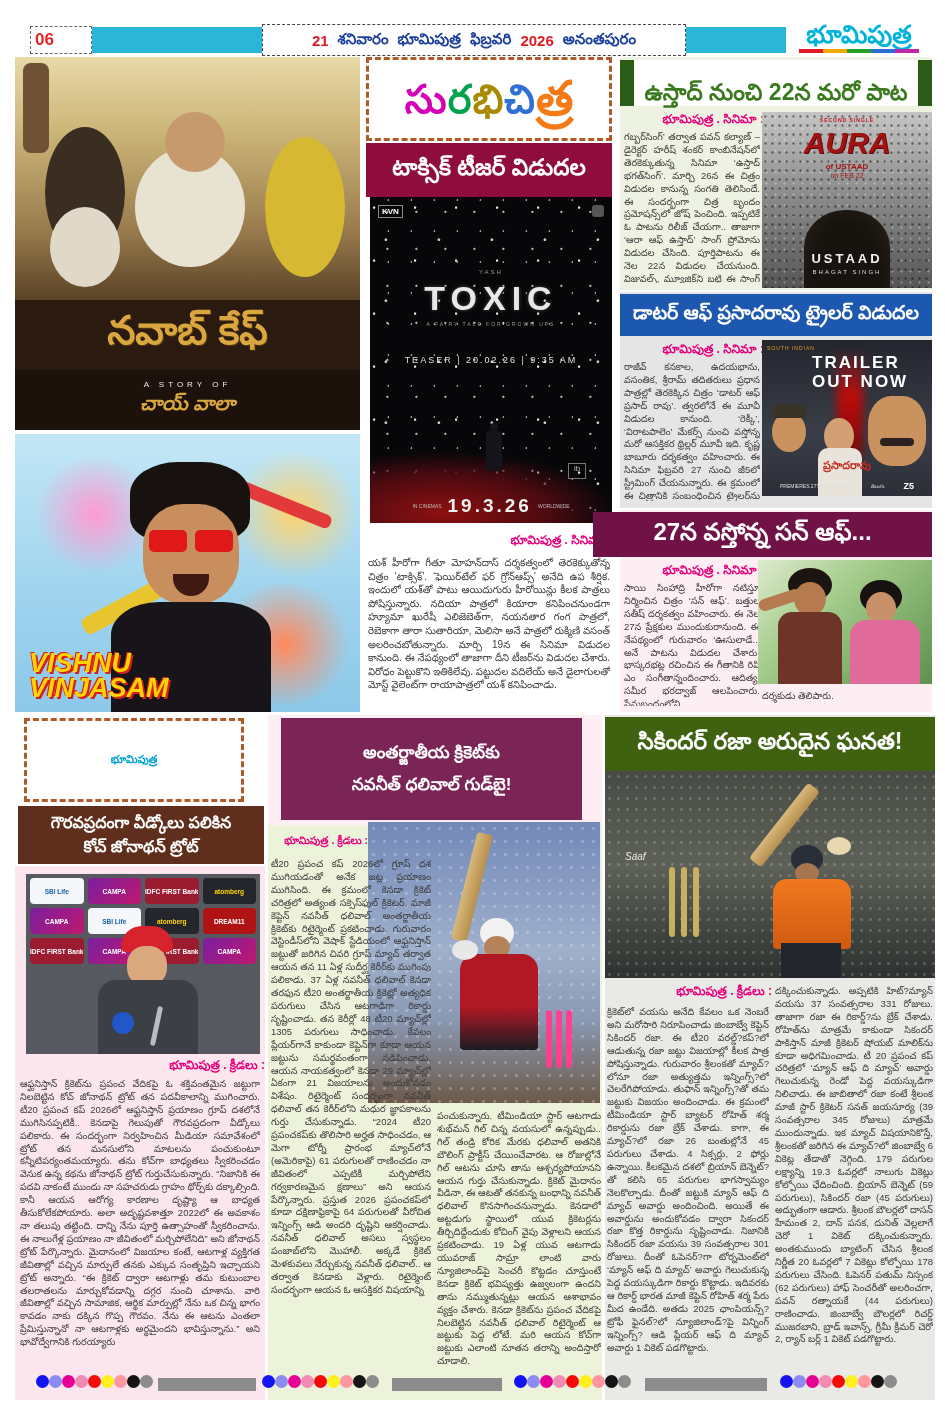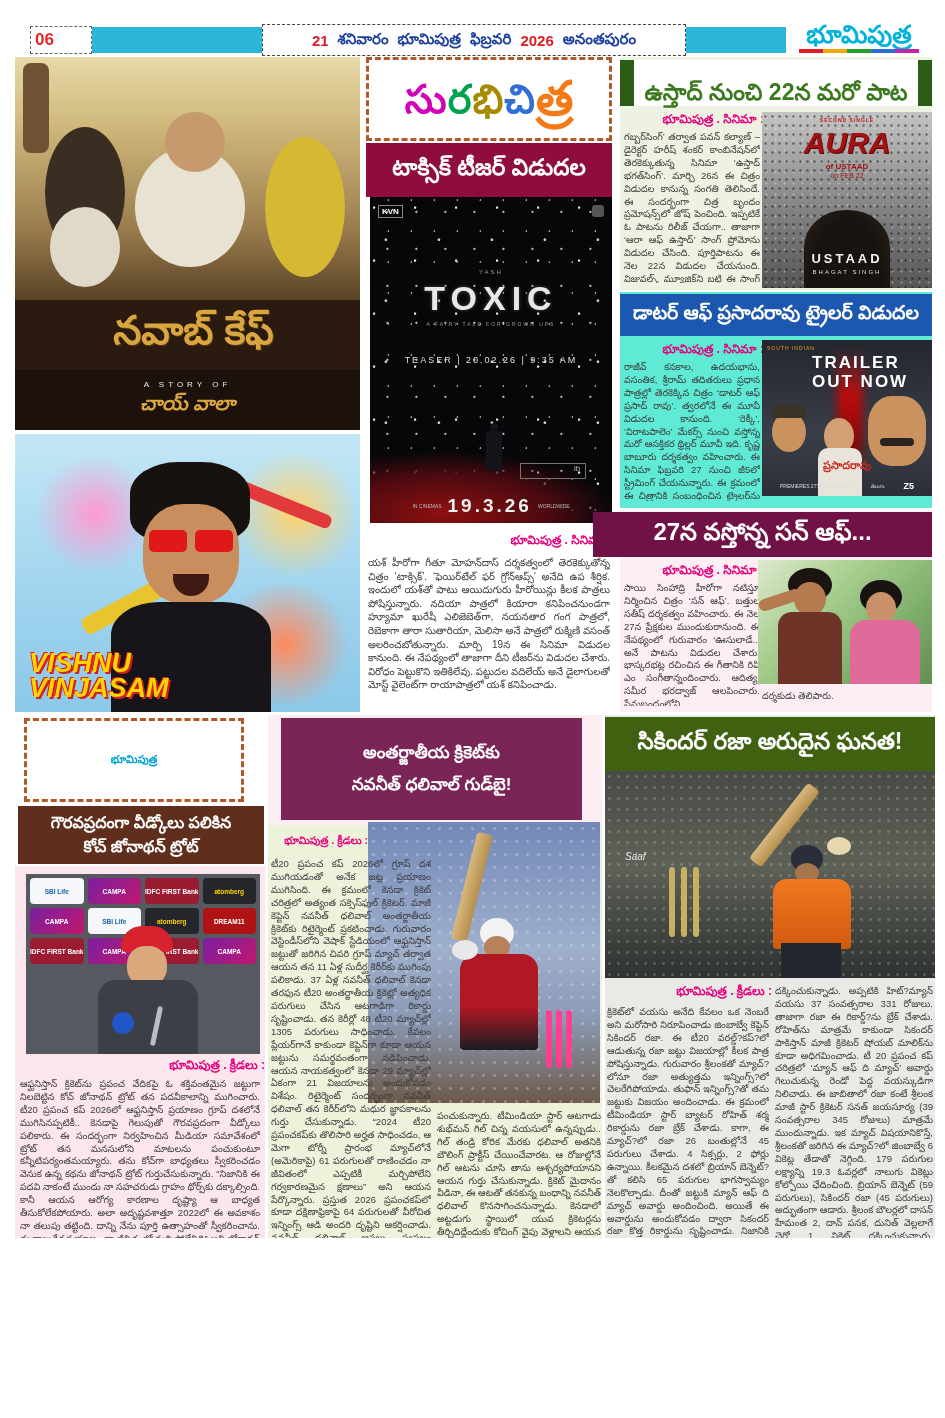--- a/index.html
+++ b/index.html
@@ -1,16 +1,16 @@
 <!DOCTYPE html>
 <html><head>
 <meta charset="utf-8">
 <style>
   html,body{margin:0;padding:0;background:#ffffff;}
-  #page{position:relative;width:945px;height:1238px;background:#ffffff;overflow:hidden;
+  #page{position:relative;width:945px;height:1418px;background:#ffffff;overflow:hidden;
         font-family:"Liberation Sans",sans-serif;}
   .abs{position:absolute;}
   .byline{color:#e6007e;font-weight:bold;font-size:12px;text-align:right;}
   .body-text{font-size:9.5px;line-height:1.36;text-align:justify;color:#3b3b3b;overflow:hidden;}
   .headline{font-weight:bold;color:#fff;display:flex;align-items:center;justify-content:center;text-align:center;}
   
   .cyanbar{background:#2bb5d6;}
   .pagenum{background:#fff;border:1px dashed #666;color:#e8262a;font-weight:bold;font-size:17px;
            display:flex;align-items:center;padding-left:4px;box-sizing:border-box;}
   .datebox{background:#fff;border:1px dashed #444;display:flex;align-items:center;justify-content:center;
@@ -18,21 +18,21 @@
   .datebox .rd{color:#e01b24;} .datebox .bl{color:#1d3f9e;}
   .logo{background:#fff;display:flex;flex-direction:column;align-items:center;justify-content:center;}
   .logo .lg-txt{color:#00b3dc;font-weight:bold;font-size:25px;line-height:1;}
   .logo .lg-strip{width:120px;height:4px;margin-top:2px;
       background:linear-gradient(90deg,#e01b24 0 20%,#f5a800 20% 40%,#28a028 40% 60%,#2b6fd0 60% 80%,#c026a8 80% 100%);}
   
   .poster{overflow:hidden;box-sizing:border-box;}
   
   .nawab-photo{background:linear-gradient(180deg,#e8d9a8 0%,#cdb679 30%,#9b7d4e 70%,#5a4326 100%);}
   .blob{position:absolute;border-radius:50%;}
-  .nawab-title{background:#2a1a10;display:flex;align-items:center;justify-content:center;padding-left:6px;}
+  .nawab-title{background:#2a1a10;display:flex;align-items:center;justify-content:center;}
   .nawab-title span{color:#d9a63f;font-weight:bold;font-size:40px;text-shadow:1px 1px 0 #5c3c10;}
   .nawab-bottom{background:#1c120b;display:flex;flex-direction:column;align-items:center;justify-content:center;gap:3px;}
   .nawab-story{color:#eee;font-size:8px;letter-spacing:4px;}
   .nawab-sign{color:#d9a63f;font-size:20px;font-style:italic;font-weight:bold;}
   
   .vishnu{background:linear-gradient(180deg,#c3e7f6,#9ed3ee 60%,#8cc8e8);}
   .vv-title{position:absolute;left:14px;bottom:10px;color:#ffd400;font-style:italic;font-weight:bold;
             font-size:27px;line-height:.95;text-shadow:2px 2px 0 #d81f1f,-1px -1px 0 #d81f1f;}
   
   .dashedbox{background:#fff;border:3px dashed #b05a28;box-sizing:border-box;display:flex;align-items:center;justify-content:center;}
@@ -175,21 +175,21 @@
 
   <div class="abs poster toxic" style="left:370px;top:197px;width:242px;height:326px;">
     <div class="abs" style="left:8px;top:8px;font-size:8px;font-weight:bold;color:#fff;border:1px solid #888;padding:1px 3px;">KVN</div>
     <div class="abs" style="right:8px;top:8px;width:12px;height:12px;background:#555;border-radius:3px;"></div>
     <div class="abs" style="left:0;top:72px;width:100%;text-align:center;font-size:6px;color:#9a9a9a;letter-spacing:2px;">YASH</div>
     <div class="abs" style="left:0;top:82px;width:100%;text-align:center;font-size:34px;font-weight:bold;color:#e8e8e8;letter-spacing:6px;text-shadow:0 0 4px #444;">TOXIC</div>
     <div class="abs" style="left:0;top:124px;width:100%;text-align:center;font-size:5px;color:#9a9a9a;letter-spacing:2px;">A FAIRY TALE FOR GROWN UPS</div>
     <div class="abs" style="left:0;top:158px;width:100%;text-align:center;font-size:9px;color:#e0e0e0;letter-spacing:2px;">TEASER | 20.02.26 | 9:35 AM</div>
     <div class="toxic-pool"></div>
     <div class="toxic-man"></div>
-    <div class="abs" style="right:26px;bottom:44px;width:16px;height:14px;border:1px solid #777;color:#bbb;font-size:8px;text-align:center;padding-left:48px;">ib</div>
+    <div class="abs" style="right:26px;bottom:44px;width:16px;height:14px;border:1px solid #777;color:#bbb;font-size:8px;text-align:center;">ib</div>
     <div class="abs" style="left:0;bottom:6px;width:100%;display:flex;align-items:center;justify-content:center;gap:6px;">
       <span style="font-size:5px;color:#bbb;">IN CINEMAS</span>
       <span style="font-size:19px;font-weight:bold;color:#f0f0f0;letter-spacing:3px;">19.3.26</span>
       <span style="font-size:5px;color:#bbb;">WORLDWIDE</span>
     </div>
   </div>
 
   <div class="abs byline" style="left:366px;top:533px;width:246px;height:18px;">భూమిపుత్ర . సినిమా :</div>
   <div class="abs body-text" style="left:368px;top:556px;width:242px;height:150px;font-size:10px;">యశ్ హీరోగా గీతూ మోహన్‌దాస్ దర్శకత్వంలో తెరకెక్కుతోన్న చిత్రం ‘టాక్సిక్’. ‘ఫెయిర్‌టేల్ ఫర్ గ్రోన్ఆప్స్’ అనేది ఉప శీర్షిక. ఇందులో యశ్‌తో పాటు ఆయిదుగురు హీరోయిన్లు కీలక పాత్రలు పోషిస్తున్నారు. నదియా పాత్రలో కియారా కనిపించనుండగా హ్యూమా ఖురేషీ ఎలిజెబెత్‌గా, నయనతార గంగ పాత్రలో, రెబెకాగా తారా సుతారియా, మెలిసా అనే పాత్రలో రుక్మిణి వసంత్ అలరించబోతున్నారు. మార్చి 19న ఈ సినిమా విడుదల కానుంది. ఈ నేపథ్యంలో తాజాగా దీని టీజర్‌ను విడుదల చేశారు. విరోధం పెట్టుకొని ఇతికిలేవు. పట్టుదల వదిలేయ్ అనే డైలాగులతో మోస్ట్ వైలెంట్‌గా రాయాపాత్రలో యశ్ కనిపించాడు.</div>
 
@@ -203,21 +203,21 @@
       <div class="abs" style="left:0;top:5px;width:100%;text-align:center;font-size:5px;color:#c01818;font-weight:bold;letter-spacing:1px;">SECOND SINGLE</div>
       <div class="abs" style="left:0;top:14px;width:100%;text-align:center;font-size:30px;font-weight:bold;font-style:italic;color:#a31212;text-shadow:1px 1px 0 #5c0808;">AURA</div>
       <div class="abs" style="left:0;top:50px;width:100%;text-align:center;font-size:8px;color:#a31212;font-weight:bold;">of USTAAD</div>
       <div class="abs" style="left:0;top:60px;width:100%;text-align:center;font-size:7px;color:#a31212;">on FEB 22</div>
       <div class="aura-sil"></div>
       <div class="abs" style="left:0;bottom:22px;width:100%;text-align:center;font-size:13px;font-weight:bold;color:#f2f2f2;letter-spacing:3px;">USTAAD</div>
       <div class="abs" style="left:0;bottom:13px;width:100%;text-align:center;font-size:6px;color:#ddd;letter-spacing:2px;">BHAGAT SINGH</div>
     </div>
   </div>
 
-  <div class="abs" style="left:620px;top:292px;width:312px;height:216px;background:#5eead4;">
+  <div class="abs" style="left:620px;top:292px;width:312px;height:216px;background:#e5e5e5;">
     <div class="abs headline" style="left:0;top:2px;width:312px;height:42px;background:#1c57b0;font-size:19px;">
       <span>డాటర్ ఆఫ్ ప్రసాదరావు ట్రైలర్ విడుదల</span>
     </div>
     <div class="abs byline" style="left:4px;top:50px;width:140px;">భూమిపుత్ర . సినిమా :</div>
     <div class="abs body-text" style="left:4px;top:69px;width:136px;height:140px;">రాజీవ్ కనకాల, ఉదయభాను, వసంతిక, శ్రీరామ్ తదితరులు ప్రధాన పాత్రల్లో తెరకెక్కిన చిత్రం ‘డాటర్ ఆఫ్ ప్రసాద్ రావు’. త్వరలోనే ఈ మూవీ విడుదల కానుంది. ‘రెక్కీ’, ‘విరాటపాలెం’ మేకర్స్ నుంచి వస్తోన్న మరో ఆసక్తికర థ్రిల్లర్ మూవీ ఇది. కృష్ణ బాబూరు దర్శకత్వం వహించారు. ఈ సినిమా ఫిబ్రవరి 27 నుంచి జీ5లో స్ట్రీమింగ్ చేయనున్నారు. ఈ క్రమంలో ఈ చిత్రానికి సంబంధించిన ట్రైలర్‌ను విడుదల చేశారు.</div>
     <div class="abs poster trailer" style="left:142px;top:48px;width:170px;height:156px;">
       <div class="tr-streak"></div>
       <div class="abs" style="left:5px;top:5px;font-size:5px;color:#e8a020;letter-spacing:1px;">SOUTH INDIAN</div>
       <div class="abs" style="left:50px;top:14px;font-size:17px;font-weight:bold;letter-spacing:2px;line-height:1.1;">
         <div>TRAILER</div>

